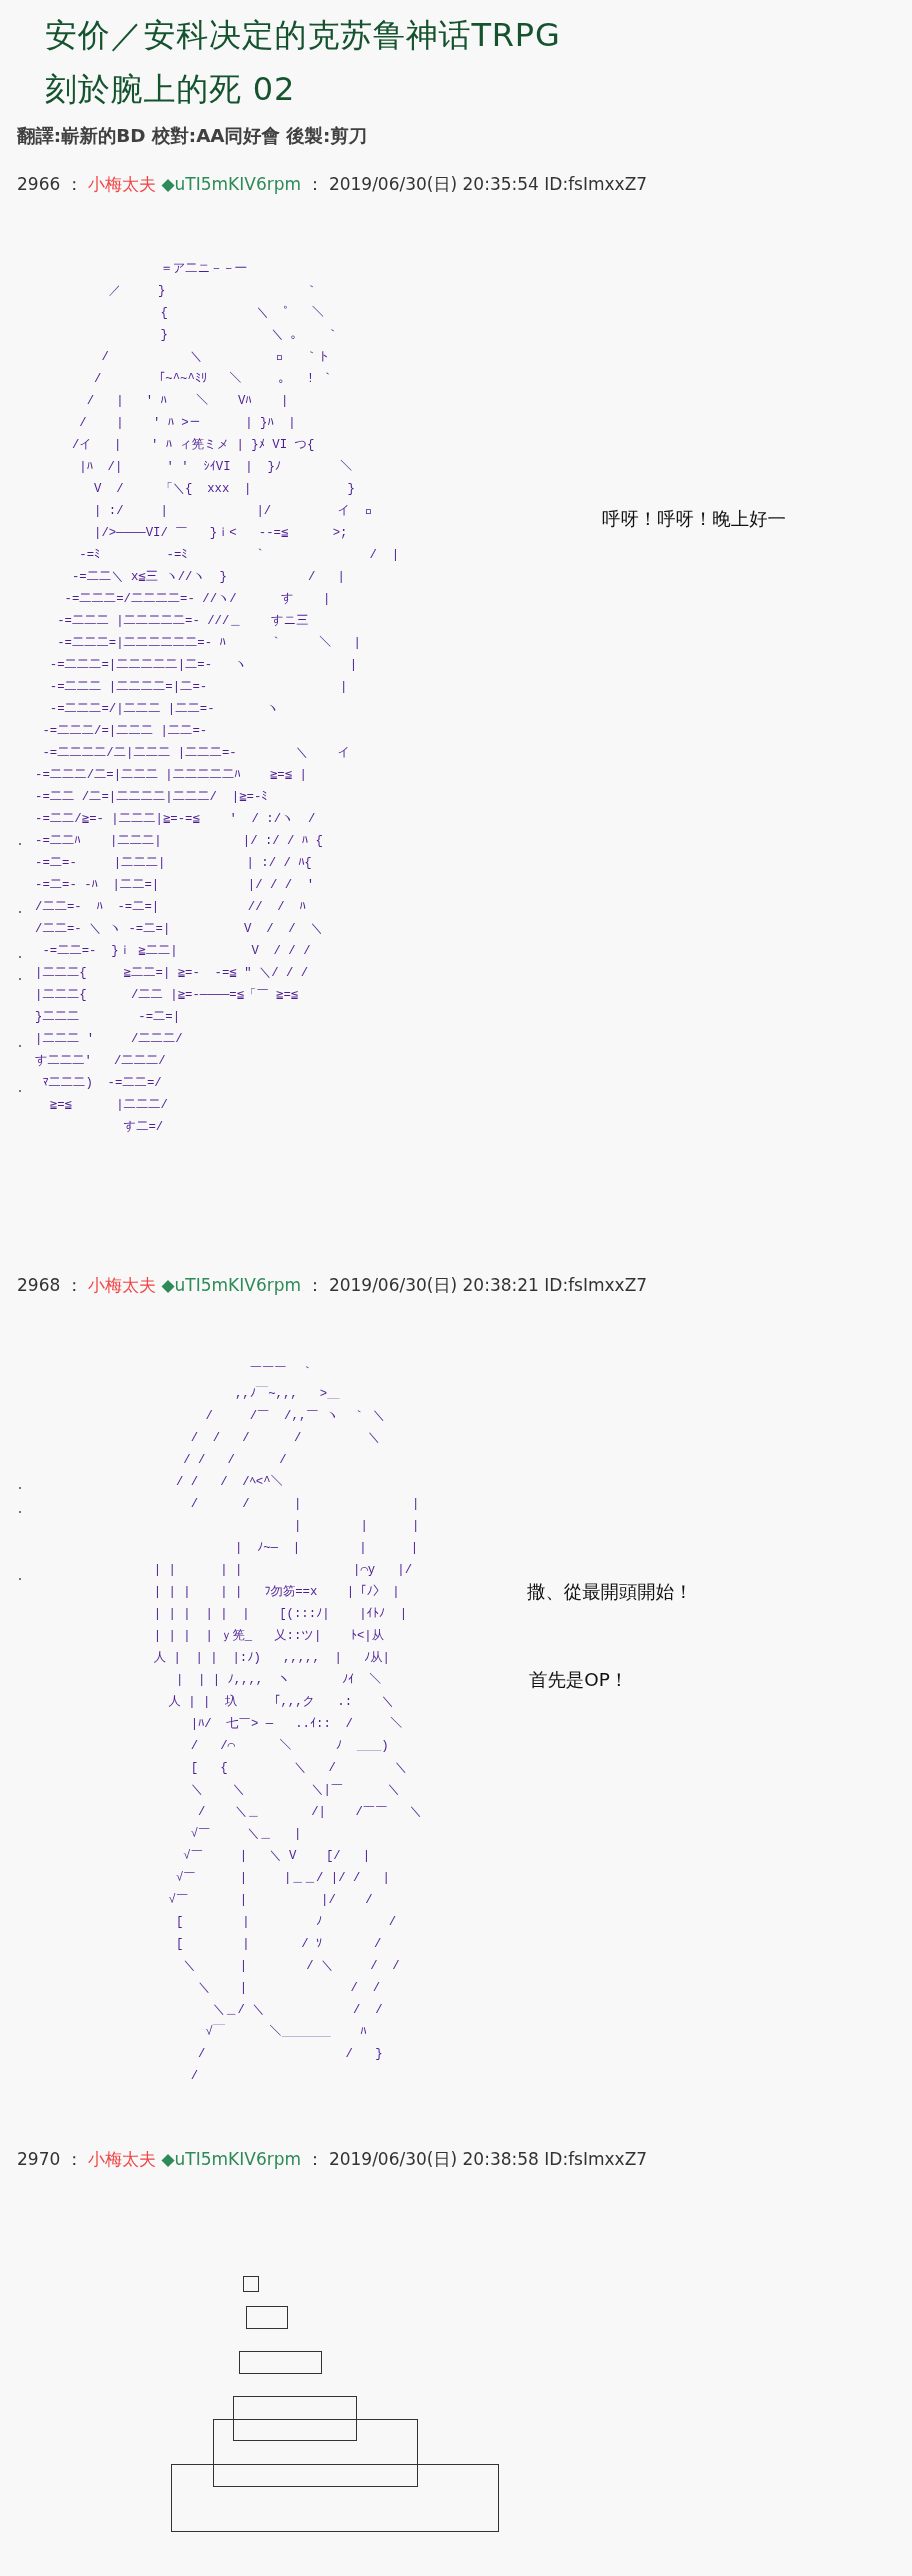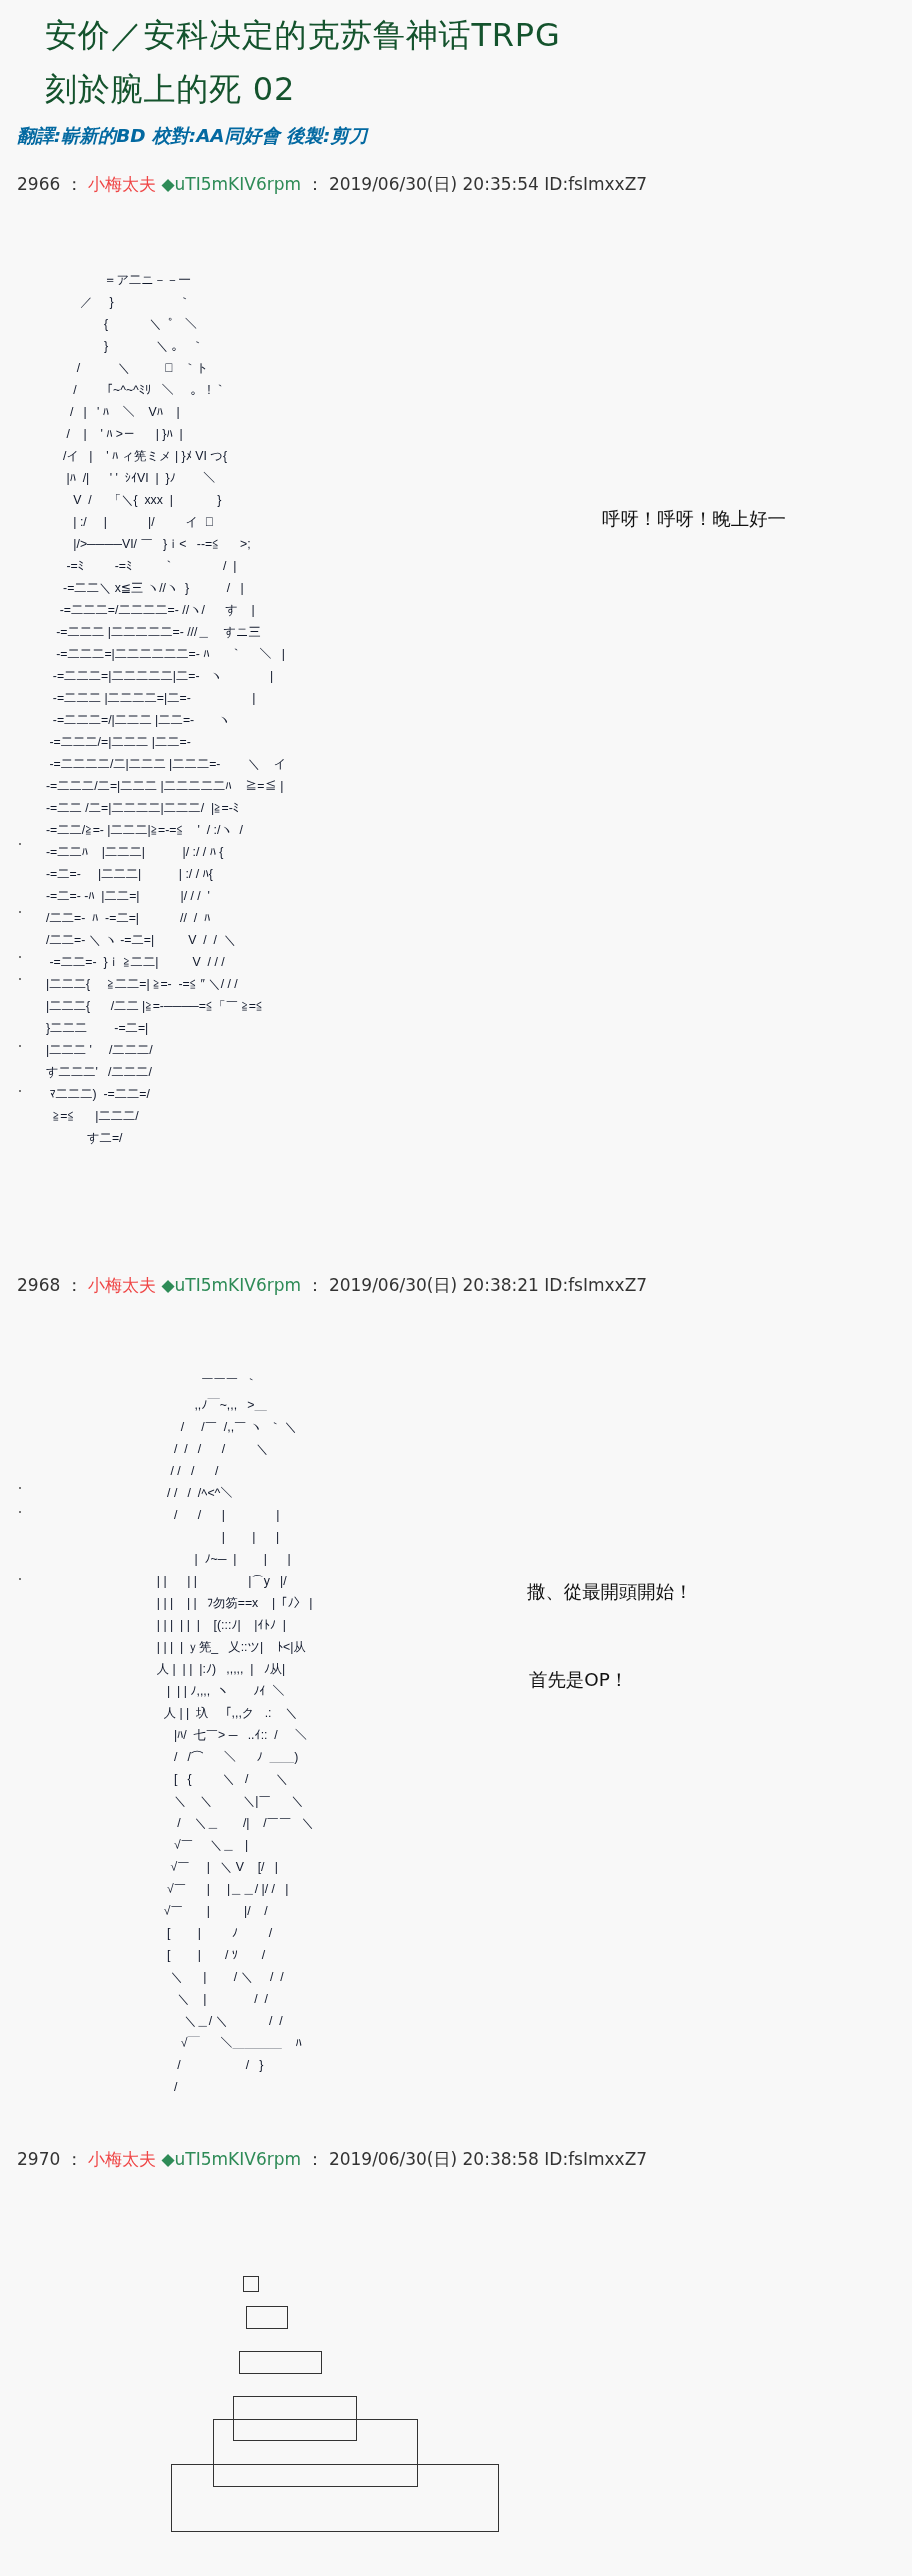--- a/index.html
+++ b/index.html
@@ -7,33 +7,33 @@
     width: 912px; height: 2576px; position: relative; overflow: hidden;
     background: #f8f8f8; color: #222;
     font-family: "DejaVu Sans", "Liberation Sans", sans-serif;
   }
   .title {
     position: absolute; left: 17px; color: #14532d;
     font-size: 32px; line-height: 34px; letter-spacing: 0.8px; white-space: nowrap; margin-left: 28px;
   }
   .credits {
     position: absolute; left: 17px; top: 123px; font-size: 18.4px; line-height: 26px;
-    color: #0369a1; font-weight: bold; white-space: nowrap; font-style: italic;
+    color: #404040; font-weight: bold; white-space: nowrap;
   }
   .post-header {
     position: absolute; left: 17px; font-size: 17px; line-height: 21.5px;
     color: #333; white-space: nowrap;
   }
   .post-header .name { color: #ef4444; }
   .post-header .trip { color: #2e8b57; }
   .post-header .diamond { color: #2e8b57; }
   .aa {
-    position: absolute; margin: 15px;
-    font-family: Liberation Sans, sans-serif;
-    font-size: 12.3px; line-height: 22px; color: #0f172a; white-space: pre;
+    position: absolute; margin: 4px;
+    font-family: Liberation Mono, monospace;
+    font-size: 12.3px; line-height: 22px; color: #4c1d95; white-space: pre;
   }
   .speech {
     position: absolute; font-size: 18.4px; line-height: 23px; color: #111; white-space: nowrap;
   }
   .dot {
     position: absolute; width: 2.3px; height: 1.5px; background: #777;
   }
   .box {
     position: absolute; border: 1.5px solid #333; box-sizing: border-box;
   }

